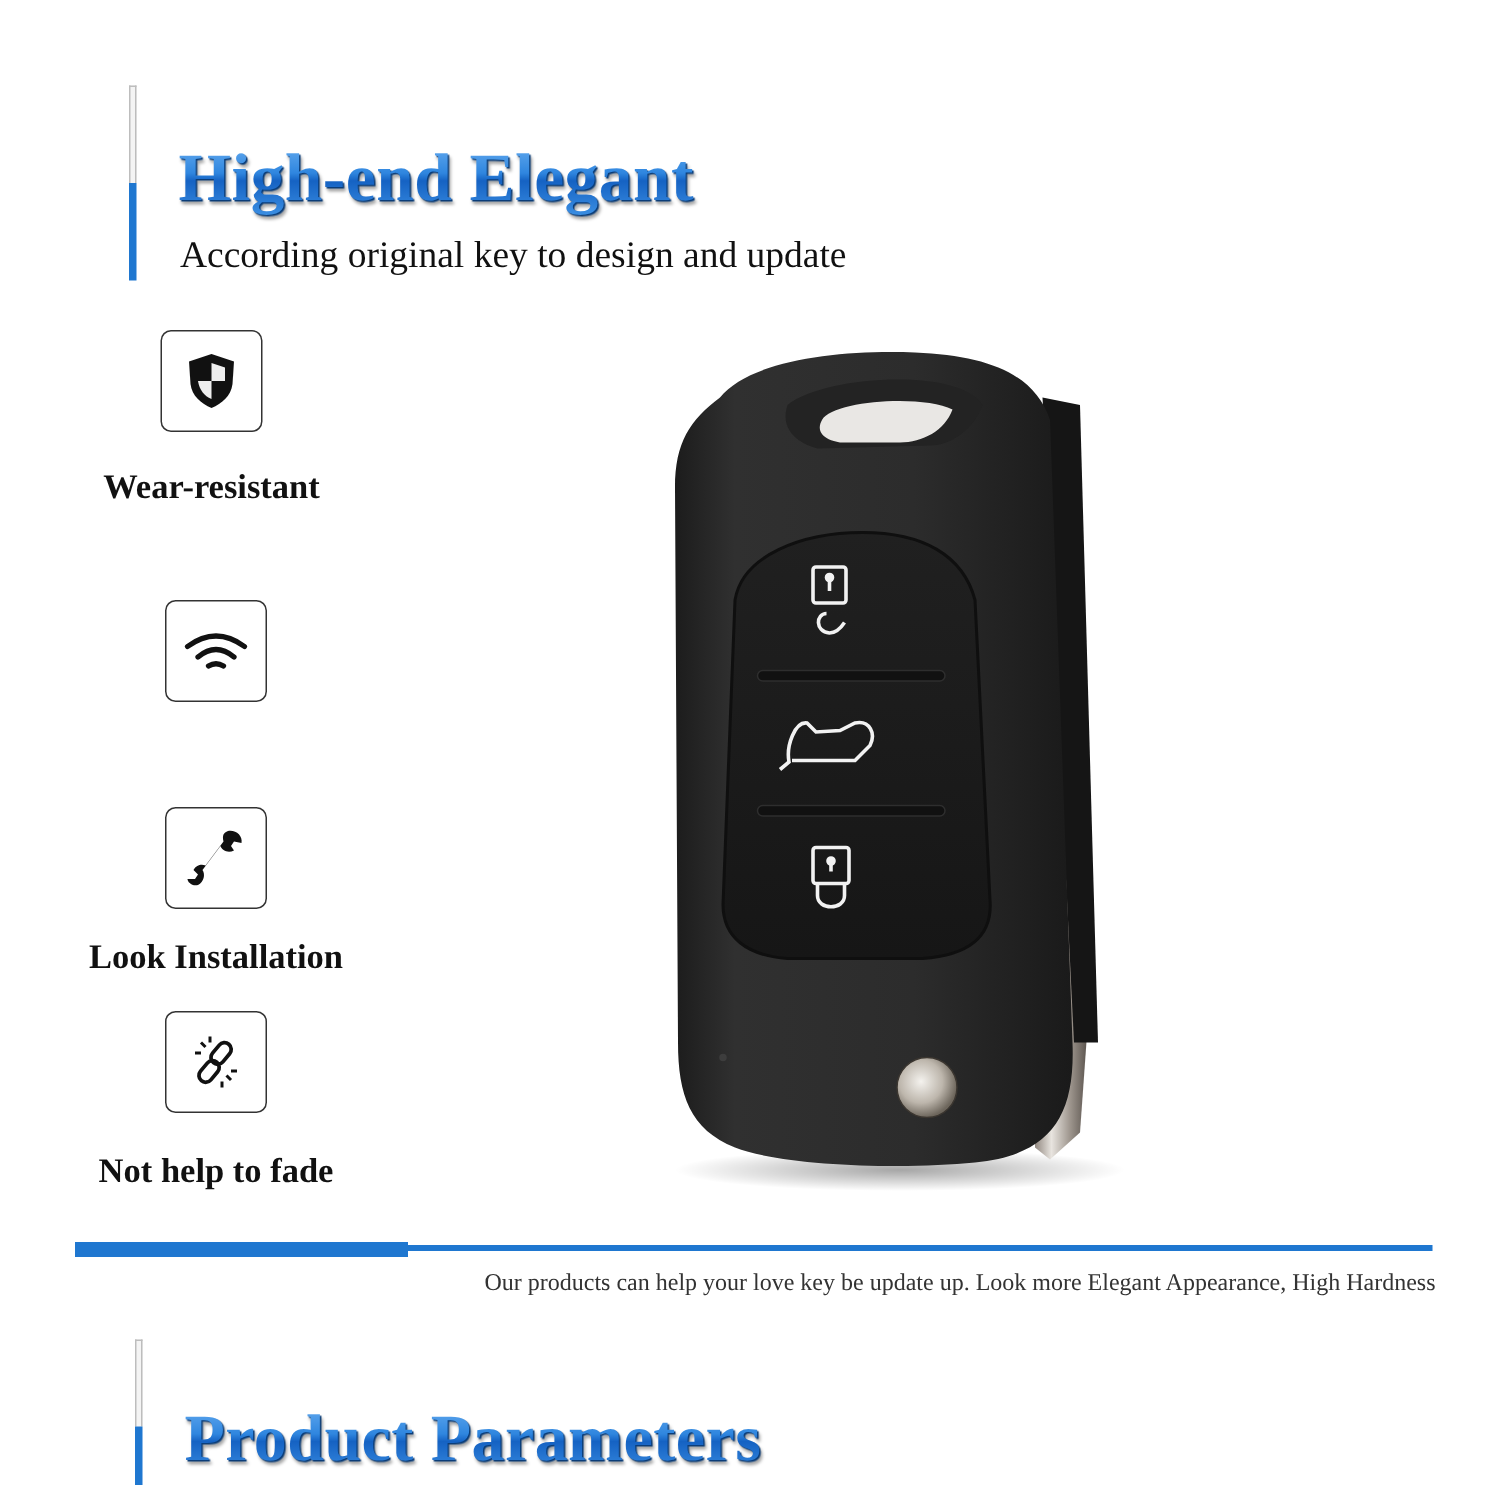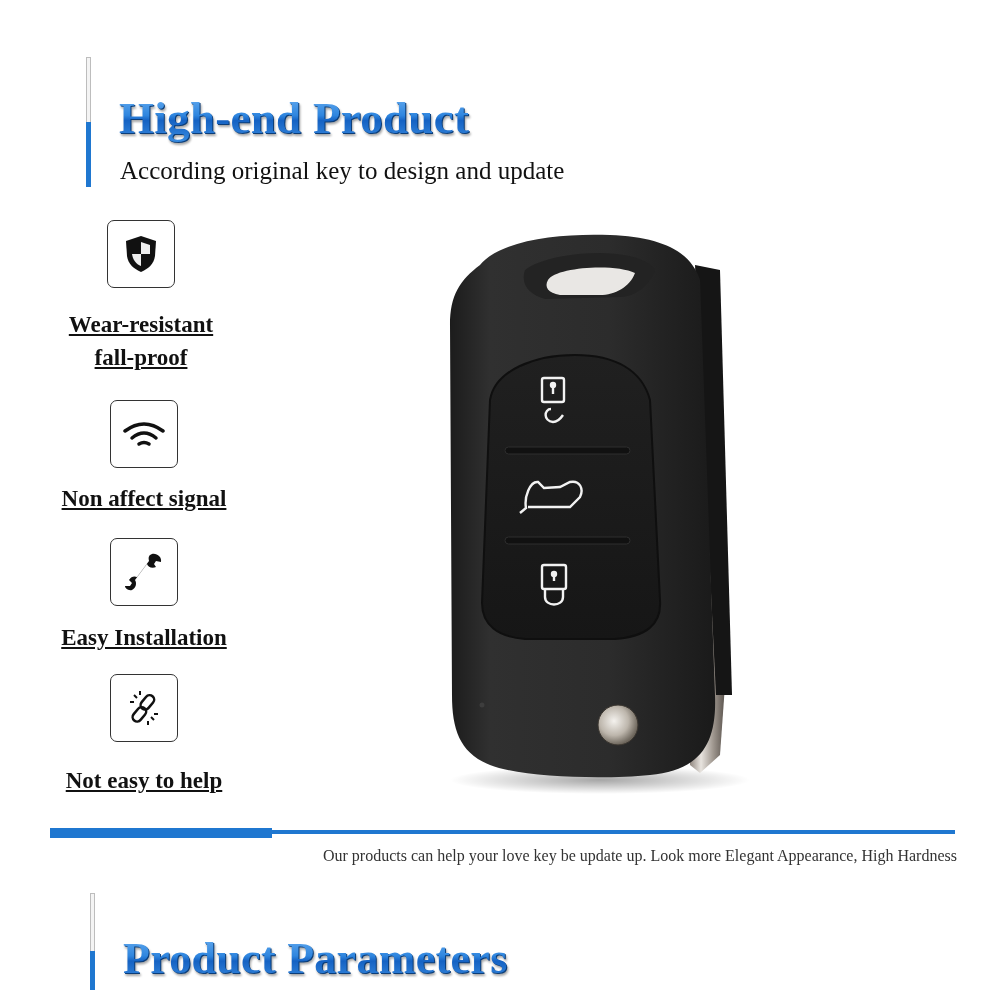--- a/index.html
+++ b/index.html
@@ -30,88 +30,86 @@
       white-space: nowrap;
     }
 
     .feature { position: absolute; width: 220px; text-align: center; }
     .feature .icon-box {
       width: 68px; height: 68px; margin: 0 auto;
       border: 1.5px solid #333; border-radius: 7px; background: #fff;
       display: flex; align-items: center; justify-content: center;
     }
     .feature .label {
-      font-weight: bold; font-size: 23px; line-height: 33px; color: #111; white-space: nowrap; text-decoration: underline;
+      font-weight: bold; font-size: 23px; line-height: 33px; color: #111; white-space: nowrap;
     }
 
     .divider-thick { position: absolute; left: 50px; top: 828px; width: 222px; height: 10px; background: #1f77d0; }
     .divider-thin { position: absolute; left: 272px; top: 830px; width: 683px; height: 4px; background: #1f77d0; }
     .tagline {
       position: absolute; right: 43px; top: 847px;
       font-size: 16px; color: #333; white-space: nowrap;
     }
 
     .product { position: absolute; left: 420px; top: 225px; width: 370px; height: 580px; }
   </style>
 </head>
 <body>
 
 <div class="vbar" style="left:86px; top:57px;">
   <div class="top" style="height:65px;"></div>
   <div class="bot" style="height:65px;"></div>
 </div>
-<div class="title" style="left:119px; top:92px; font-size:45px;">High-end Product</div>
+<div class="title" style="left:119px; top:92px; font-size:45px;">High-end Elegant</div>
 <div class="subtitle" style="left:120px; top:157px;">According original key to design and update</div>
 
 <div class="feature" style="left:31px; top:220px;">
   <div class="icon-box">
     <svg width="38" height="40" viewBox="0 0 38 40">
       <path d="M19 2 L34 7 L33 22 C32 30 26 35 19 38 C12 35 6 30 5 22 L4 7 Z" fill="#111"></path>
       <path d="M19 8 L28 11 L28 20 L19 20 Z" fill="#eee"></path>
       <path d="M10 20 L19 20 L19 32 C14 30 11 26 10 20 Z" fill="#eee"></path>
     </svg>
   </div>
   <div class="label" style="margin-top:20px;">Wear-resistant</div>
-  <div class="label">fall-proof</div>
 </div>
 
 <div class="feature" style="left:34px; top:400px;">
   <div class="icon-box">
     <svg width="46" height="30" viewBox="0 0 46 30">
       <path d="M4 12 Q23 -2 42 12" stroke="#111" stroke-width="3.5" fill="none" stroke-linecap="round"></path>
       <path d="M11 19 Q23 9 35 19" stroke="#111" stroke-width="3.5" fill="none" stroke-linecap="round"></path>
       <path d="M18 25 Q23 22 28 25" stroke="#111" stroke-width="3.5" fill="none" stroke-linecap="round"></path>
     </svg>
   </div>
-  <div class="label" style="margin-top:14px;">Non affect signal</div>
 </div>
 
 <div class="feature" style="left:34px; top:538px;">
   <div class="icon-box">
     <svg width="44" height="44" viewBox="0 0 44 44">
       <path d="M30 4 C35 3 40 7 39 12 L34 11 L32 14 L34 17 C30 19 26 17 25 14 L13 30 C15 33 14 38 10 40 C6 41 3 38 3 36 L8 36 L10 33 L7 30 C9 26 13 26 15 27 L27 11 C26 7 27 5 30 4 Z" fill="#111"></path>
     </svg>
   </div>
-  <div class="label" style="margin-top:15px;">Easy Installation</div>
+  <div class="label" style="margin-top:15px;">Look Installation</div>
 </div>
 
 <div class="feature" style="left:34px; top:674px;">
   <div class="icon-box">
     <svg width="44" height="44" viewBox="0 0 44 44">
       <rect x="21" y="8" width="9" height="16" rx="4.5" transform="rotate(40 25 16)" stroke="#111" stroke-width="2.5" fill="none"></rect>
       <rect x="13" y="20" width="9" height="16" rx="4.5" transform="rotate(40 17 28)" stroke="#111" stroke-width="2.5" fill="none"></rect>
       <line x1="12" y1="9" x2="15" y2="12" stroke="#111" stroke-width="2"></line>
       <line x1="18" y1="5" x2="18" y2="9" stroke="#111" stroke-width="2"></line>
       <line x1="8" y1="16" x2="12" y2="16" stroke="#111" stroke-width="2"></line>
       <line x1="36" y1="28" x2="32" y2="28" stroke="#111" stroke-width="2"></line>
       <line x1="32" y1="34" x2="29" y2="31" stroke="#111" stroke-width="2"></line>
       <line x1="26" y1="39" x2="26" y2="35" stroke="#111" stroke-width="2"></line>
     </svg>
   </div>
-  <div class="label" style="margin-top:22px;">Not easy to help</div>
+  <div class="label" style="margin-top:22px;">Not help to fade</div>
 </div>
 
 <svg class="product" viewBox="0 0 370 580">
   <defs>
     <linearGradient id="bodyGrad" x1="0" y1="0" x2="1" y2="0">
       <stop offset="0" stop-color="#1c1c1c"></stop>
       <stop offset="0.15" stop-color="#303030"></stop>
       <stop offset="0.6" stop-color="#2c2c2c"></stop>
       <stop offset="1" stop-color="#1a1a1a"></stop>
     </linearGradient>

